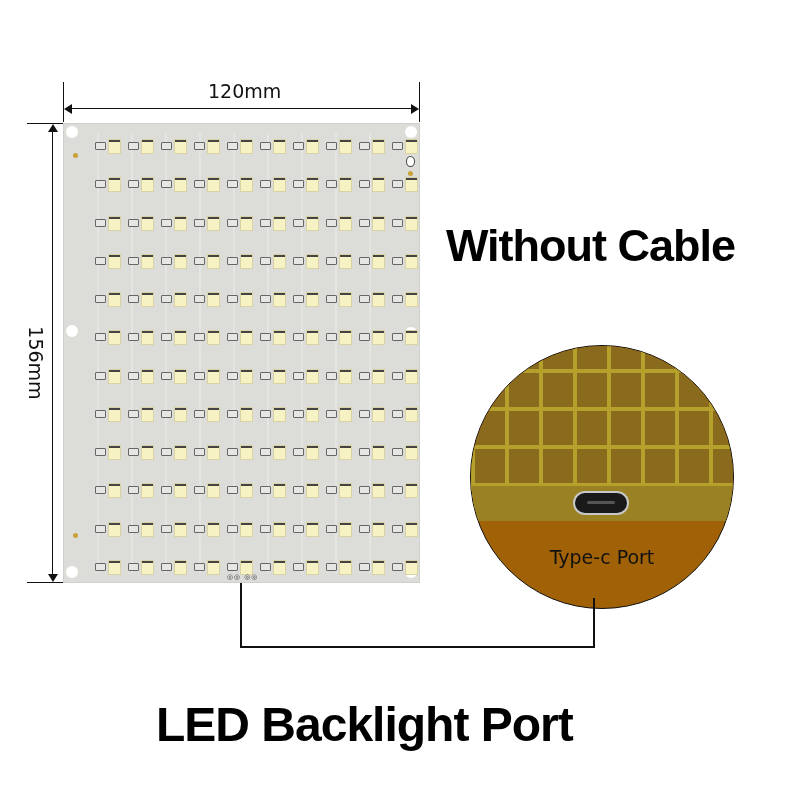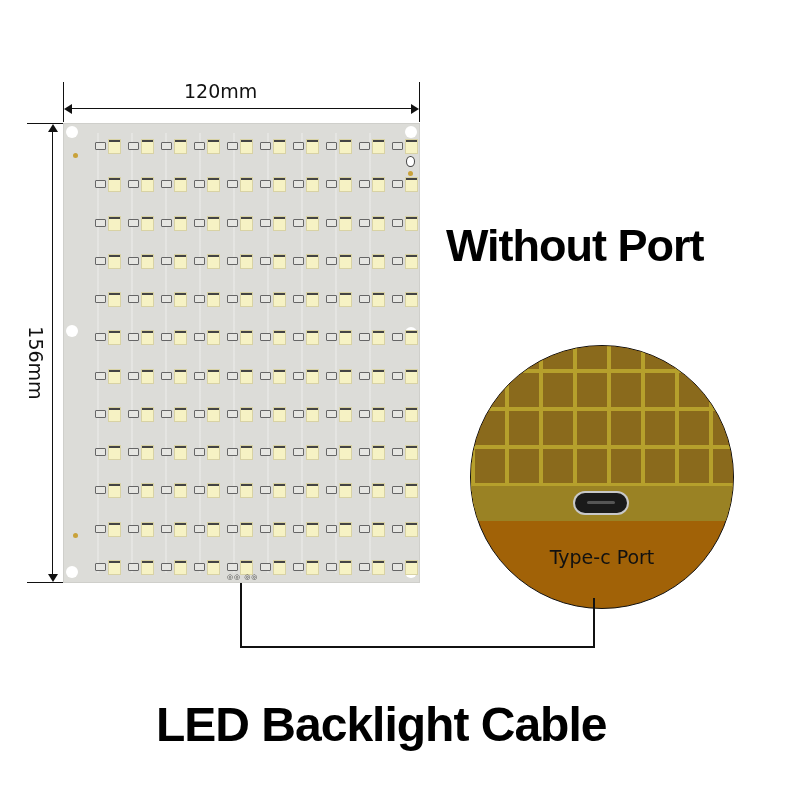--- a/index.html
+++ b/index.html
@@ -43,21 +43,21 @@
   .conn { position:absolute; background:#111; }
 </style>
 </head>
 <body>
 
 <div class="dim-line" style="left:63px;top:82px;width:1px;height:40px;"></div>
 <div class="dim-line" style="left:419px;top:82px;width:1px;height:40px;"></div>
 <div class="dim-line" style="left:66px;top:108px;width:350px;height:1px;"></div>
 <div class="arrow" style="left:64px;top:104px;border-top:5px solid transparent;border-bottom:5px solid transparent;border-right:8px solid #111;"></div>
 <div class="arrow" style="left:411px;top:104px;border-top:5px solid transparent;border-bottom:5px solid transparent;border-left:8px solid #111;"></div>
-<div class="dim-label" style="left:184px;top:80px;">120mm</div>
+<div class="dim-label" style="left:208px;top:80px;">120mm</div>
 
 <div class="dim-line" style="left:27px;top:123px;width:36px;height:1px;"></div>
 <div class="dim-line" style="left:27px;top:582px;width:36px;height:1px;"></div>
 <div class="dim-line" style="left:52px;top:126px;width:1px;height:454px;"></div>
 <div class="arrow" style="left:48px;top:124px;border-left:5px solid transparent;border-right:5px solid transparent;border-bottom:8px solid #111;"></div>
 <div class="arrow" style="left:48px;top:574px;border-left:5px solid transparent;border-right:5px solid transparent;border-top:8px solid #111;"></div>
 <div class="dim-label" style="left:-4px;top:352px;transform:rotate(90deg);transform-origin:center;width:80px;text-align:center;">156mm</div>
 
 <div class="board">
   <div class="board-traces"></div>
@@ -575,28 +575,28 @@
         </div>
         <div class="led-pair">
           <div class="resistor"></div>
           <div class="led"></div>
         </div>
       </div>
     </div>
 </div>
 <div class="pads">◎◎ ◎◎</div>
 
-<div class="title-right">Without Port</div>
+<div class="title-right">Without Cable</div>
 
 <div class="inset">
   <div class="inset-pcb"></div>
   <div class="inset-strip"></div>
   <div class="usb">
       <div class="usb-tongue"></div>
     </div>
   <div class="inset-label">Type-c Port</div>
 </div>
 
 <div class="conn" style="left:240px;top:583px;width:2px;height:65px;"></div>
 <div class="conn" style="left:240px;top:646px;width:355px;height:2px;"></div>
 <div class="conn" style="left:593px;top:598px;width:2px;height:50px;"></div>
 
-<div class="title-bottom">LED Backlight Cable</div>
+<div class="title-bottom">LED Backlight Port</div>
 
 </body></html>

